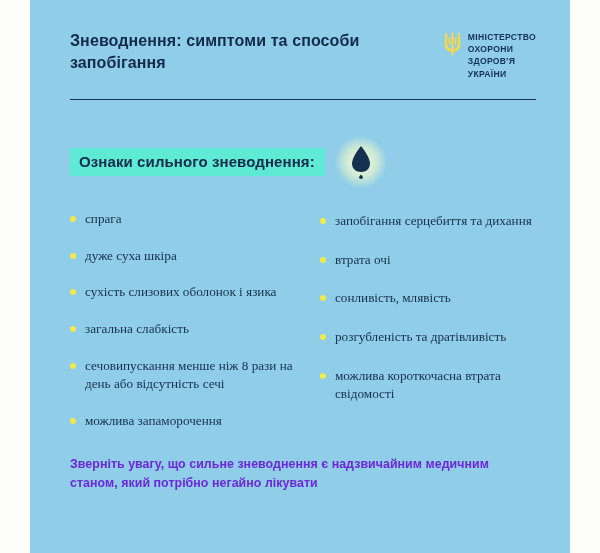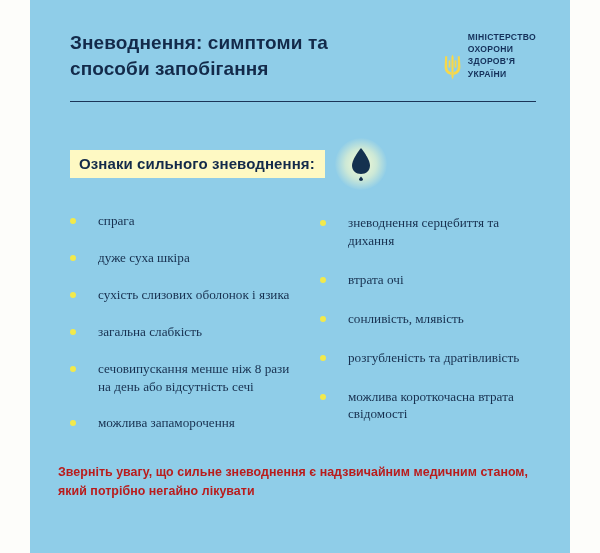--- a/index.html
+++ b/index.html
@@ -29,31 +29,31 @@
     box-sizing: border-box;
   }
   
   .header {
     display: flex;
     align-items: flex-start;
     justify-content: space-between;
   }
   .title {
     color: #132a4a;
-    font-size: 19px;
+    font-size: 16px;
     font-weight: bold;
     line-height: 1.38;
     letter-spacing: 0.1px;
     max-width: 330px;
     margin: 0;
     padding-top: 4px;
   }
   .ministry {
     display: flex;
-    align-items: flex-end;
+    align-items: flex-start;
     gap: 7px;
     padding-top: 5px;
   }
   .trident {
     width: 17px;
     height: 26px;
     flex: 0 0 auto;
   }
   .ministry-text {
     color: #14305a;
@@ -69,21 +69,21 @@
     width: 100%;
   }
   
   .section-head {
     margin-top: 40px;
     display: flex;
     align-items: center;
     gap: 14px;
   }
   .highlight {
-    background: #fef9c3;
+    background: #5eead4;
     color: #132a4a;
     font-size: 15px;
     font-weight: bold;
     letter-spacing: 0.1px;
     padding: 5px 10px 6px 9px;
     display: inline-block;
   }
   .drop-wrap {
     position: relative;
     width: 44px;
@@ -109,21 +109,21 @@
     gap: 16px;
   }
   .col {
     width: 50%;
   }
   .col.left { width: 52%; }
   .col.right { width: 48%; padding-top: 2px; }
   .item {
     display: flex;
     align-items: flex-start;
-    gap: 22px;
+    gap: 9px;
     margin-bottom: 19px;
   }
   .bullet {
     flex: 0 0 auto;
     width: 6px;
     height: 6px;
     border-radius: 50%;
     background: #f2e94b;
     margin-top: 6px;
   }
@@ -131,29 +131,28 @@
     color: #17304f;
     font-size: 13.2px;
     line-height: 1.35;
     font-family: "Liberation Serif", serif;
   }
   .col.right .item { margin-bottom: 21px; }
   .col.right .item-text { font-family: "Liberation Serif", serif; }
   
   .note {
     position: absolute;
-    left: 28px;
+    left: 40px;
     right: 40px;
     top: 455px;
-    color: #b91c1c;
+    color: #6d28d9;
     font-size: 12.4px;
     font-weight: bold;
     line-height: 1.5;
     letter-spacing: 0.05px;
-    margin-top: 8px;
   }
 </style>
 </head>
 <body>
 
 <div class="poster">
   <div class="poster-inner">
 
     <div class="header">
       <h1 class="title">Зневоднення: симптоми та способи запобігання</h1>
@@ -212,21 +211,21 @@
         </div>
         <div class="item">
           <span class="bullet"></span>
           <span class="item-text">можлива запаморочення</span>
         </div>
       </div>
 
       <div class="col right">
         <div class="item">
           <span class="bullet"></span>
-          <span class="item-text">зневоднення серцебиття та дихання</span>
+          <span class="item-text">запобігання серцебиття та дихання</span>
         </div>
         <div class="item">
           <span class="bullet"></span>
           <span class="item-text">втрата очі</span>
         </div>
         <div class="item">
           <span class="bullet"></span>
           <span class="item-text">сонливість, млявість</span>
         </div>
         <div class="item">

